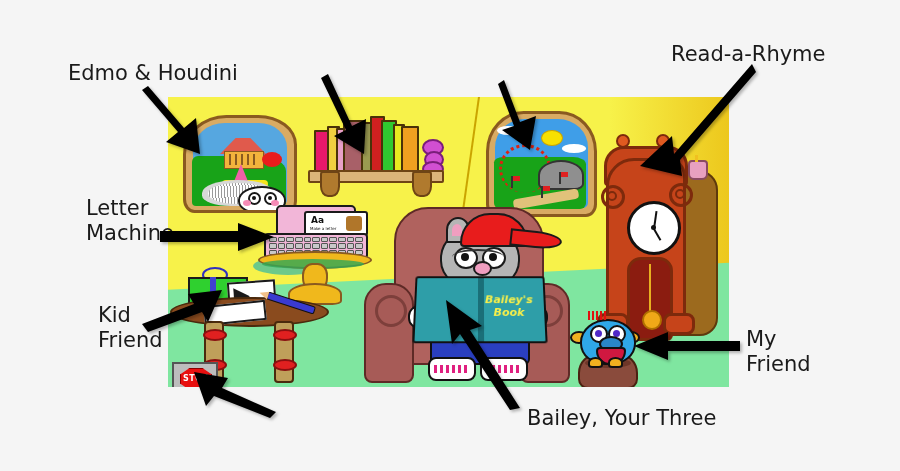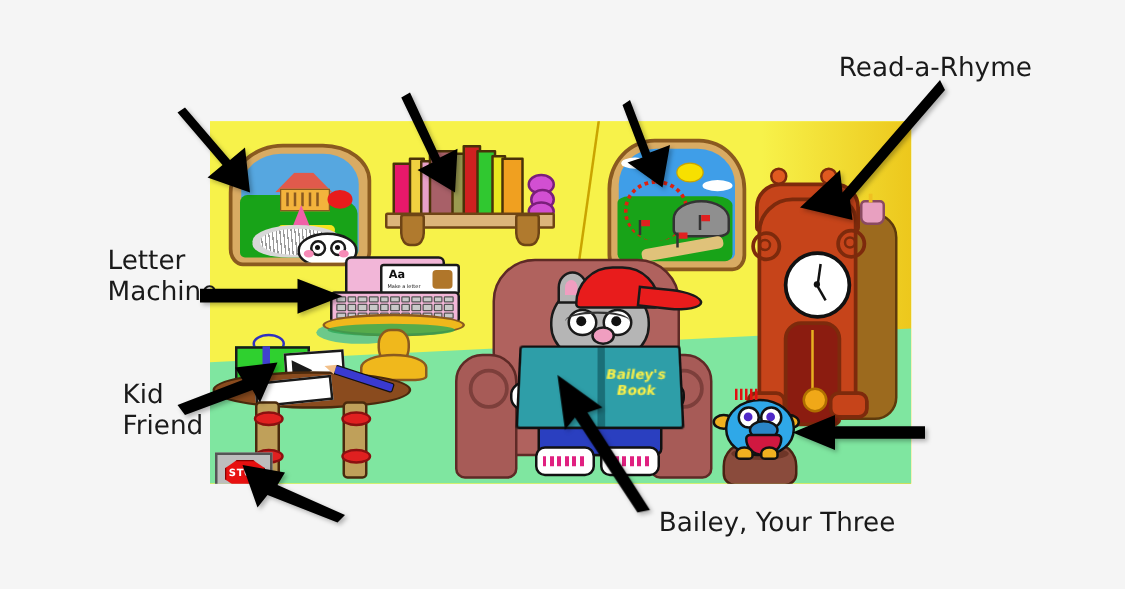--- a/index.html
+++ b/index.html
@@ -423,26 +423,29 @@
           <i></i>
           <i></i>
         </div>
     </div>
 
     <div class="stopbtn">
       <div class="stopoct">STOP</div>
     </div>
   </div>
 
+  <div class="label" style="left:68px;top:61px;">Edmo &amp; Houdini</div>
   <div class="label" style="left:671px;top:42px;">Read-a-Rhyme</div>
   <div class="label" style="left:86px;top:196px;">Letter
 Machine</div>
   <div class="label" style="left:98px;top:303px;">Kid
 Friend</div>
   <div class="label" style="left:527px;top:406px;">Bailey, Your Three</div>
+  <div class="label" style="left:746px;top:327px;">My
+Friend</div>
 
   <div class="arrow" style="left:140px;top:80px;width:80px;height:90px;">
     <svg width="80" height="90" viewBox="0 0 80 90">
       <path d="M8 6 L44 48 L56 38 L60 74 L26 62 L38 52 L2 10 Z" fill="#000"></path>
     </svg>
   </div>
 
   <div class="arrow" style="left:318px;top:70px;width:72px;height:90px;">
     <svg width="72" height="90" viewBox="0 0 72 90">
       <path d="M10 4 L34 56 L48 49 L46 84 L16 66 L28 60 L3 8 Z" fill="#000"></path>

